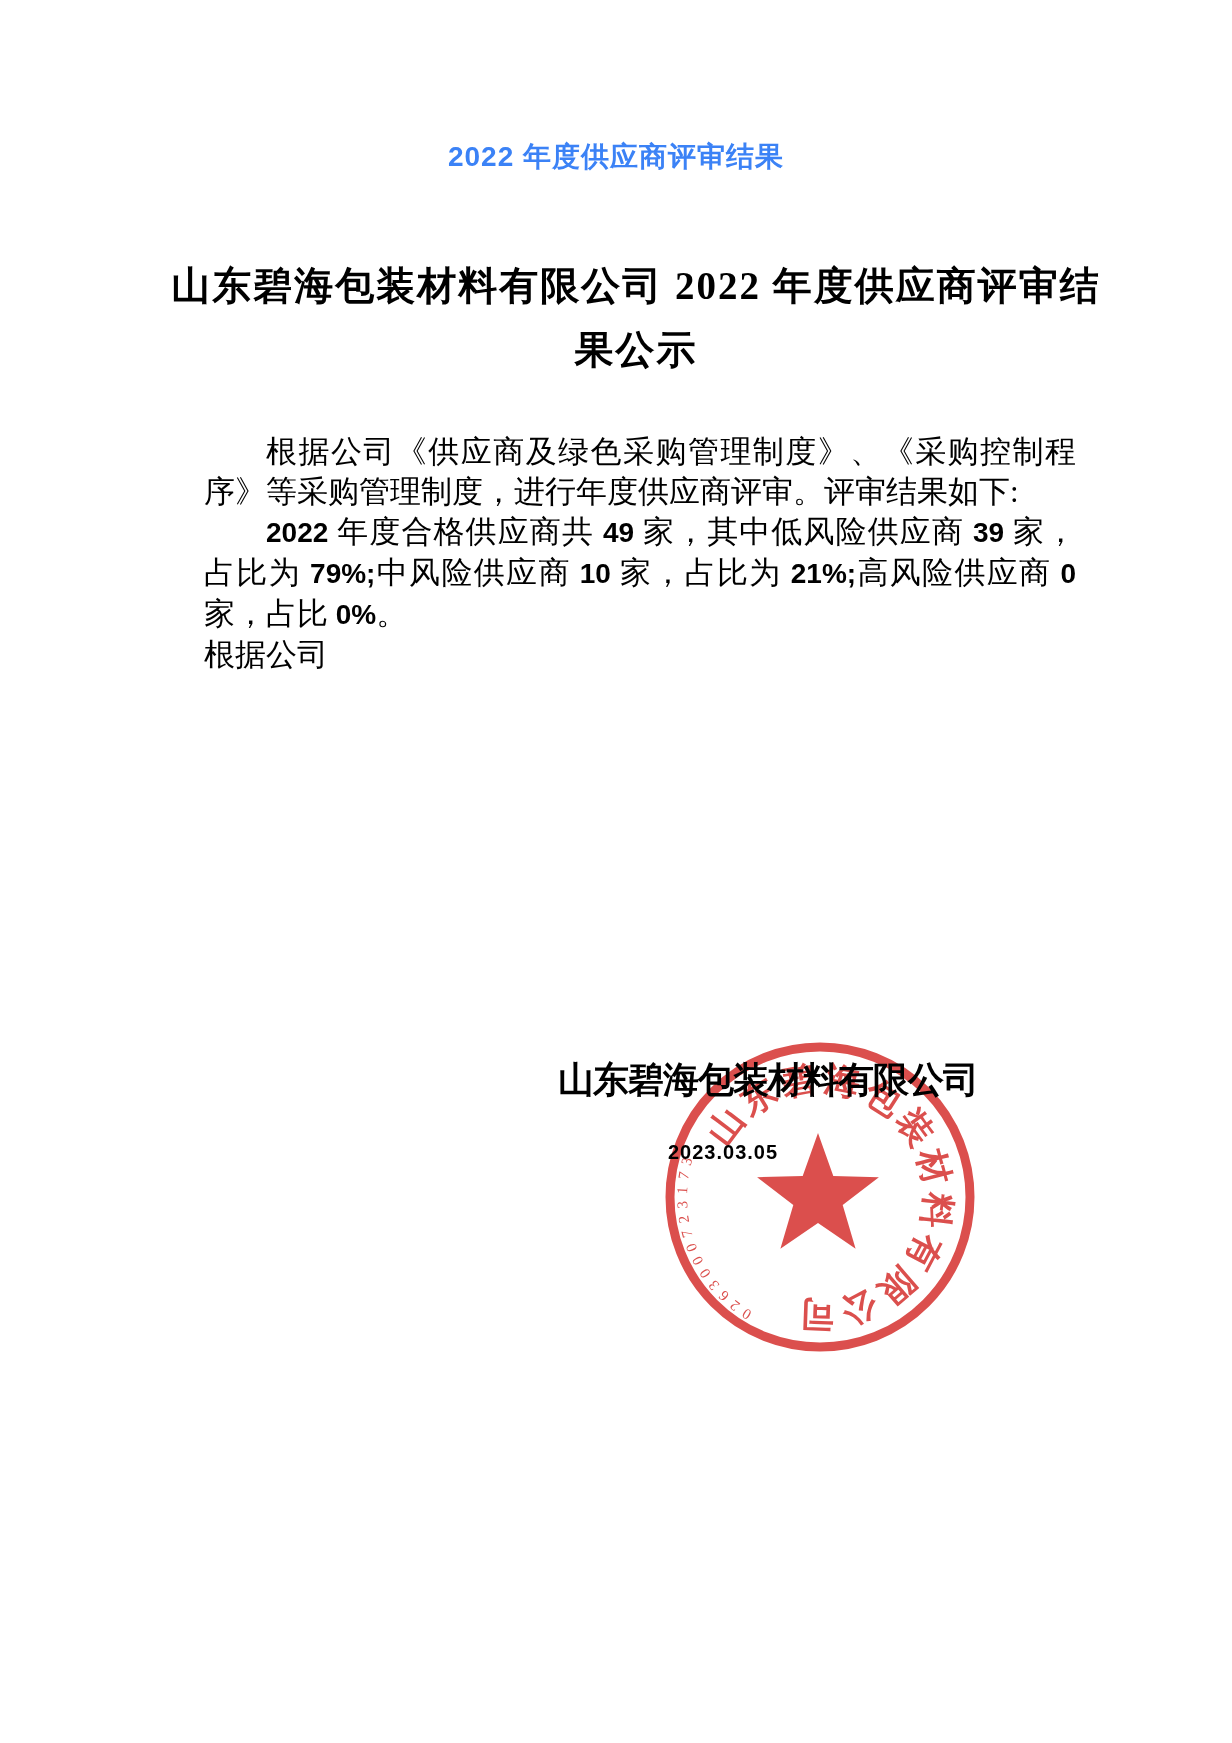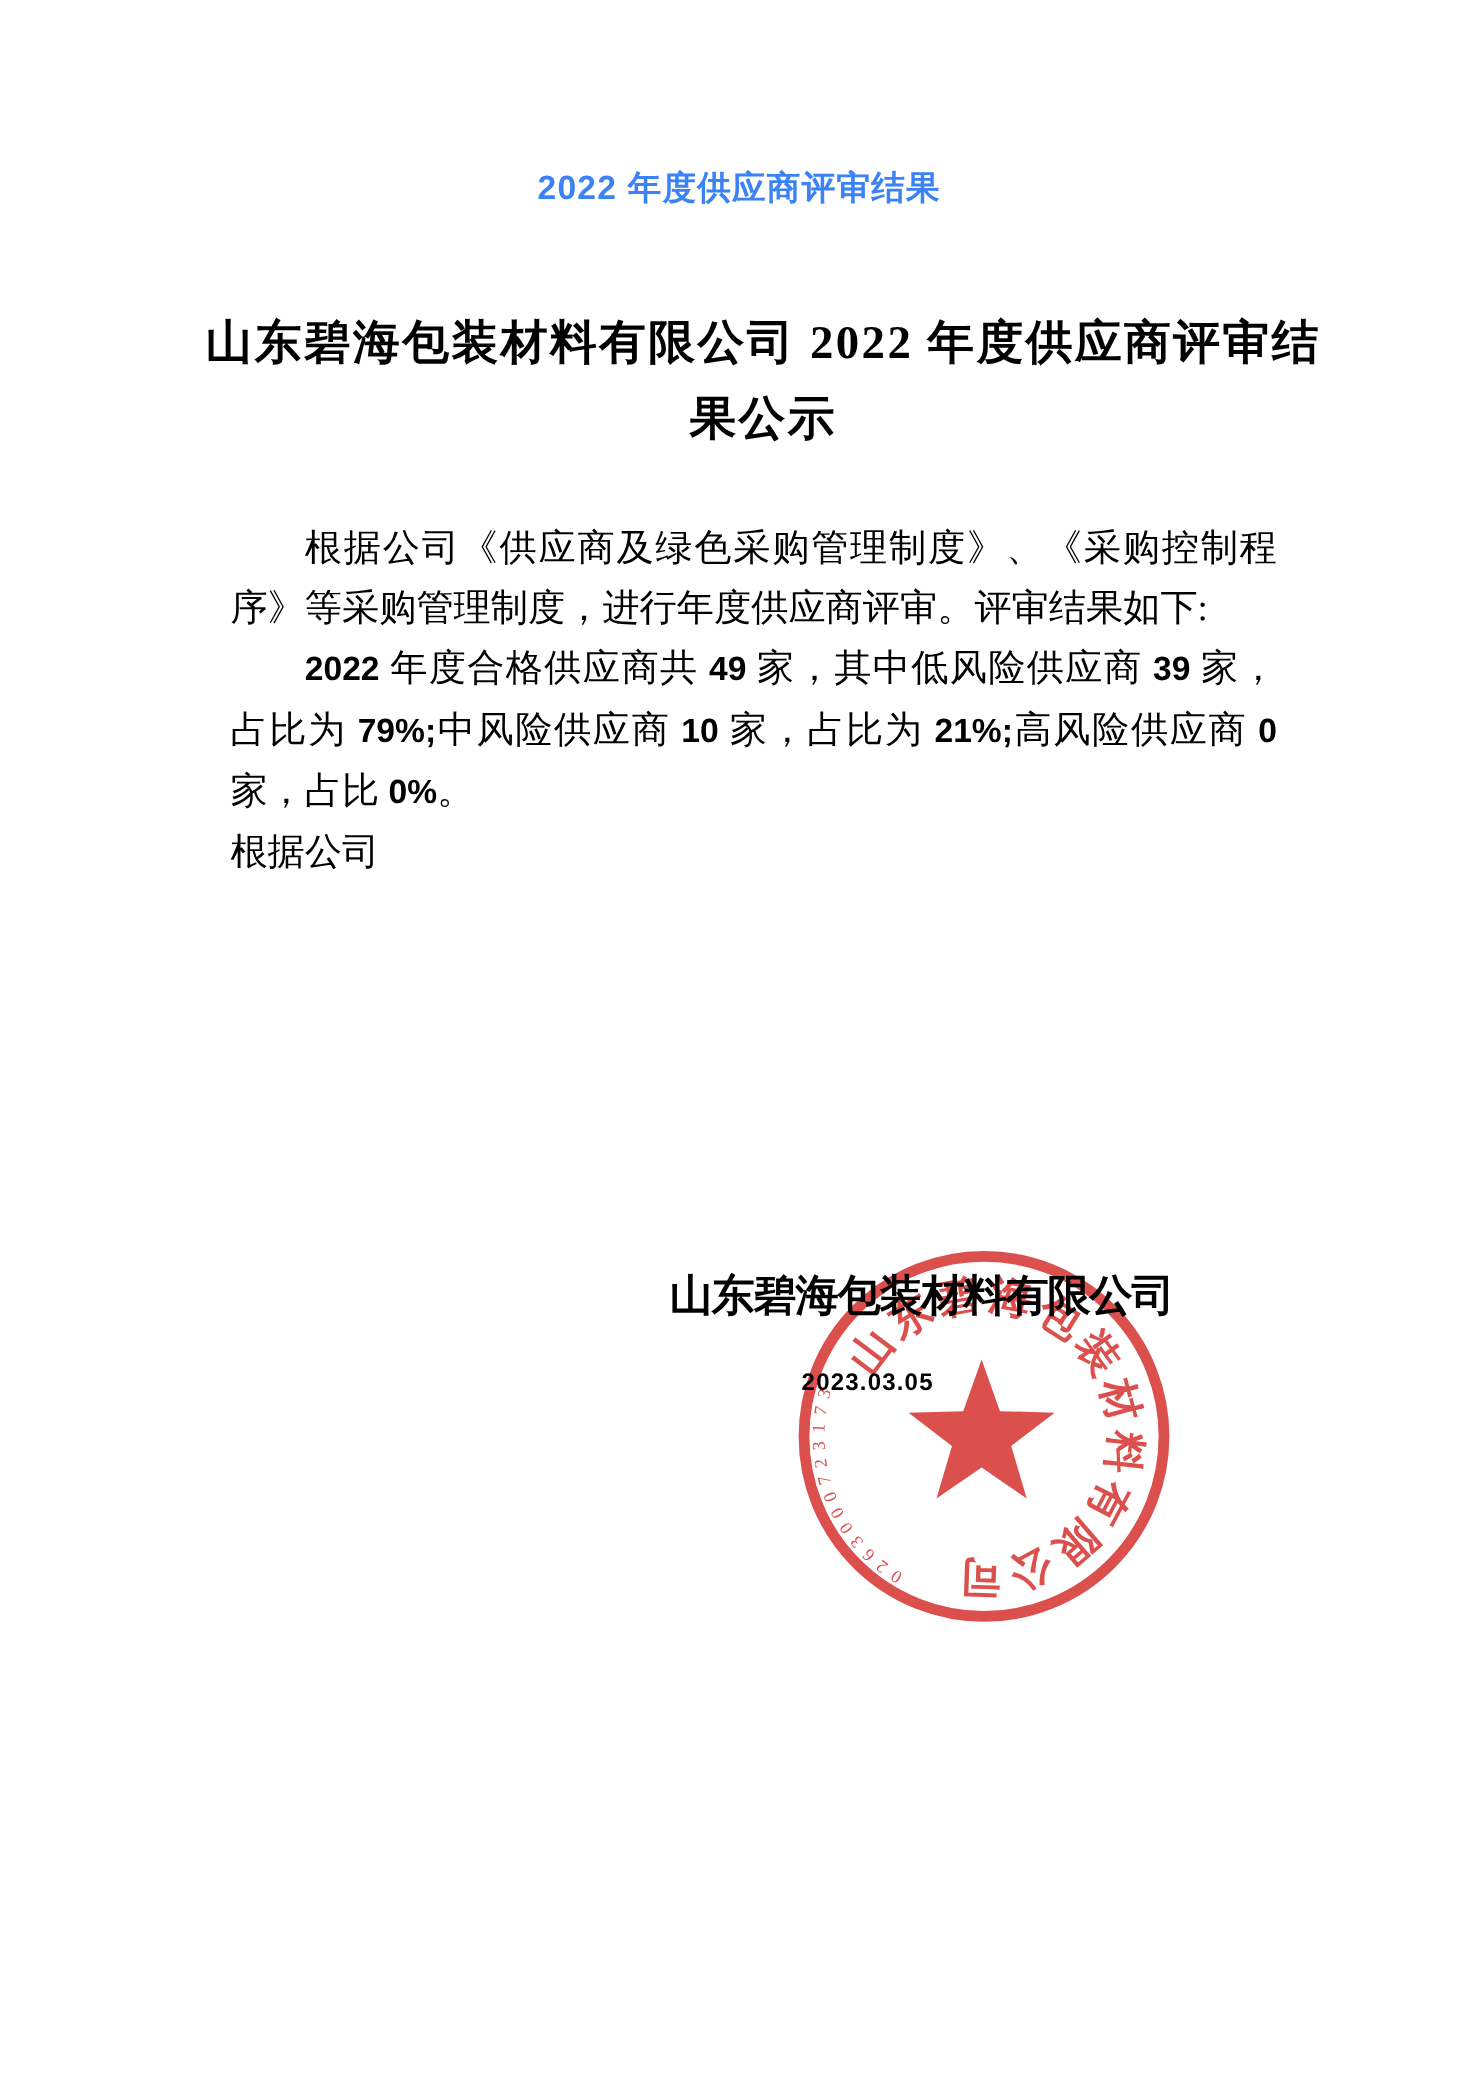--- a/index.html
+++ b/index.html
@@ -11,22 +11,22 @@
   .doc-title{
     position:absolute;top:138px;left:0;width:1232px;text-align:center;
     font-family:"Liberation Sans","DejaVu Sans",sans-serif;
     font-weight:bold;font-size:28px;letter-spacing:1px;
   }
   .heading{
     position:absolute;top:254px;left:0;width:1232px;text-align:center;
     font-weight:bold;font-size:39px;line-height:64px;letter-spacing:2px;margin-left:20px;
   }
   .body-text{
-    position:absolute;top:432px;left:192px;width:872px;
-    font-size:31px;line-height:50px;text-align:justify;
+    position:absolute;top:432px;left:204px;width:872px;
+    font-size:31px;line-height:40px;text-align:justify;
   }
   .body-text p{margin:0;padding:0;}
   .body-text p.indent{text-indent:2em;}
   .body-text span.num{
     font-family:"Liberation Sans","DejaVu Sans",sans-serif;
     font-weight:bold;font-size:28px;
   }
   .sig-company{
     position:absolute;top:1056px;left:558px;z-index:3;
     font-weight:bold;font-size:36px;letter-spacing:-1px;

